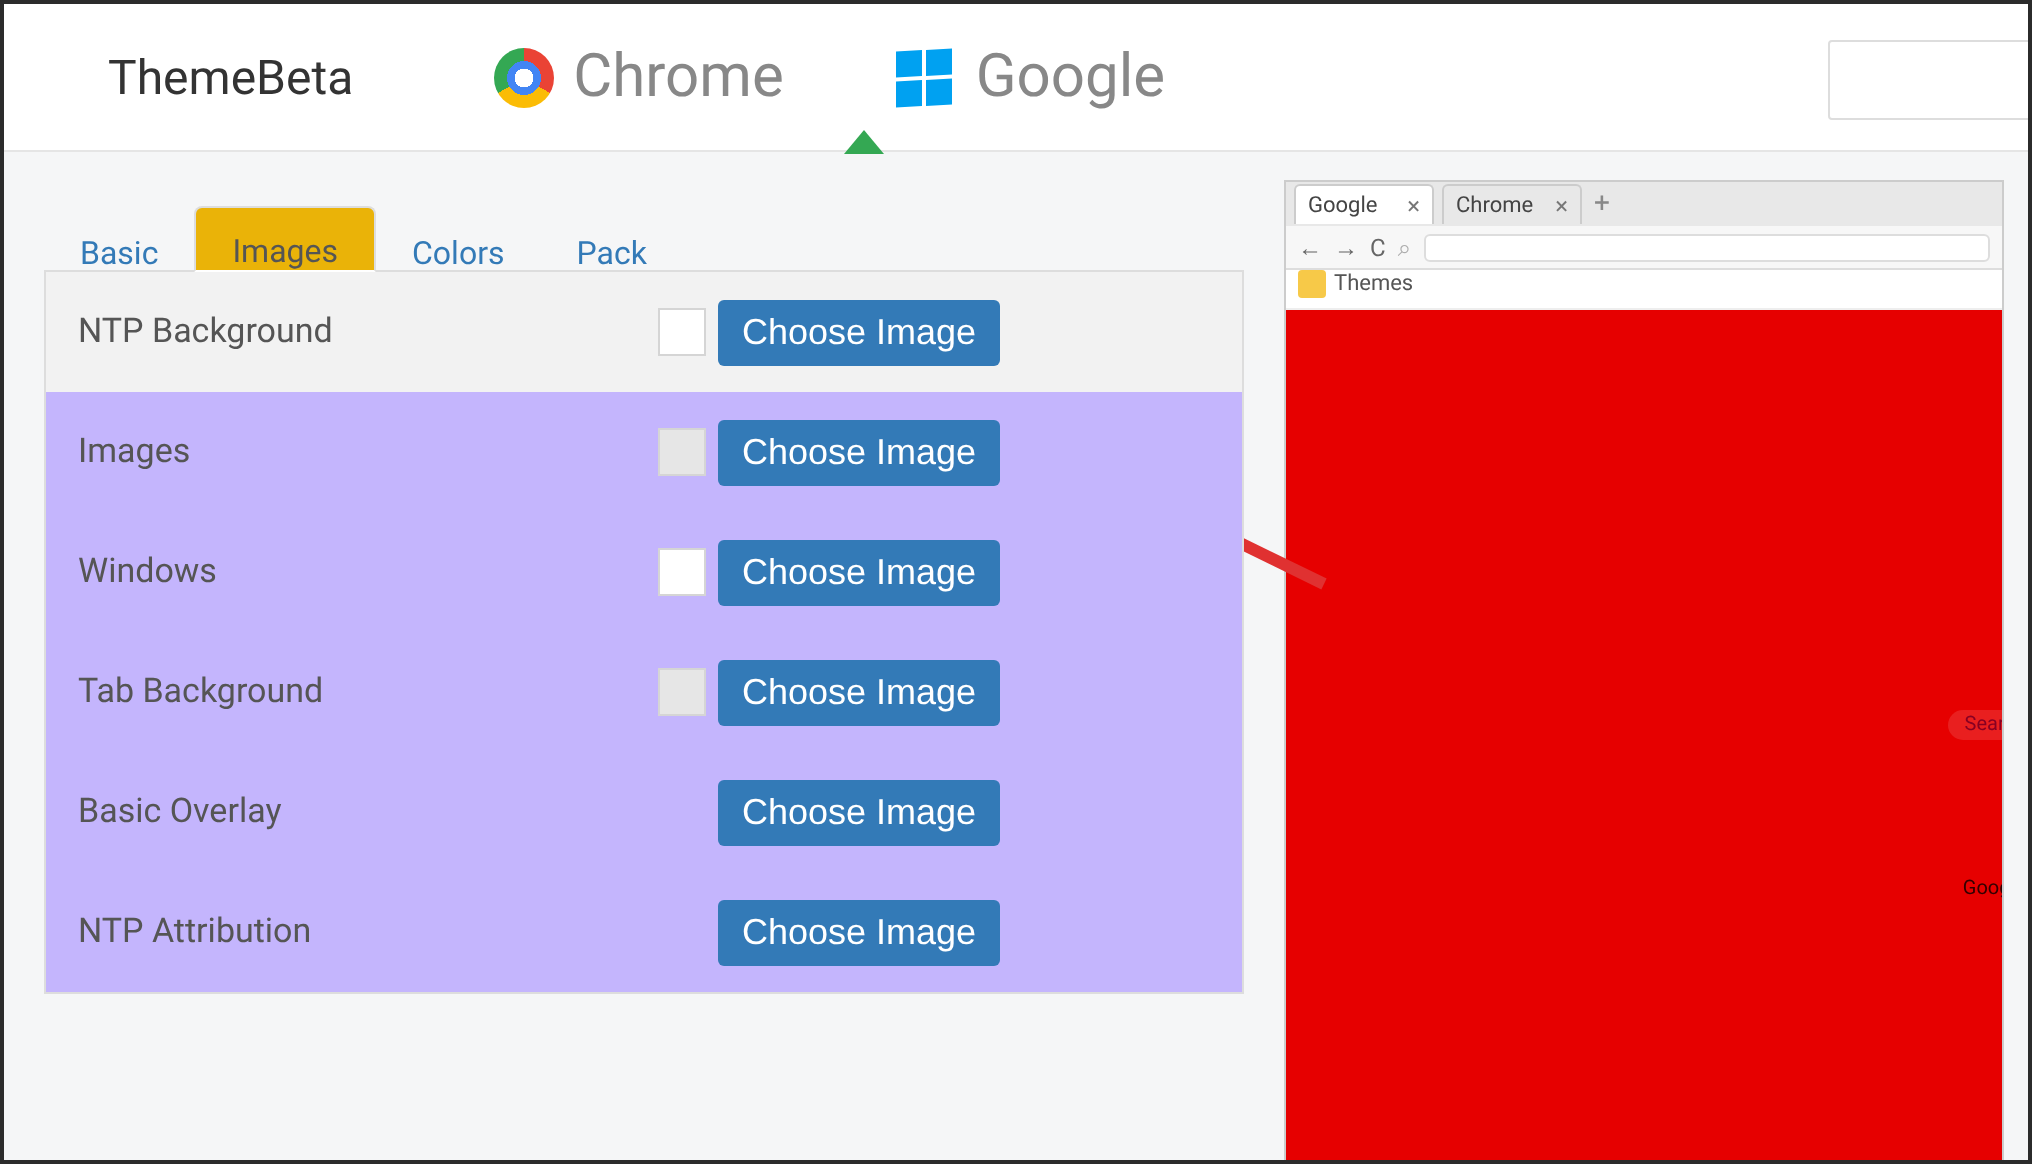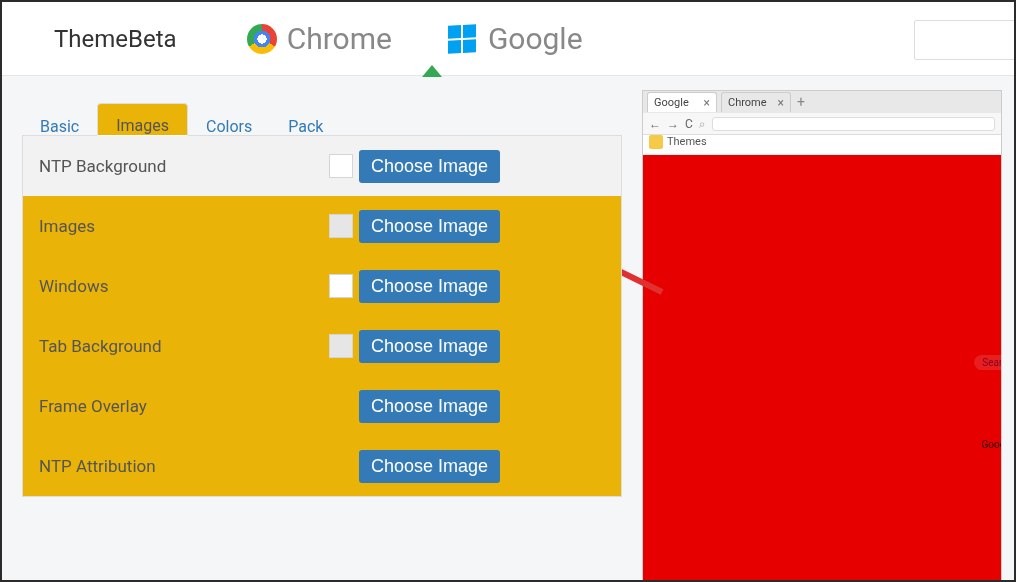--- a/index.html
+++ b/index.html
@@ -89,21 +89,21 @@
   .tab.active {
     background: #eab308;
     border: 1px solid #ddd;
     border-bottom: 1px solid #fff;
     border-radius: 4px 4px 0 0;
     color: #555;
     position: relative;
     z-index: 2;
   }
   .panel-body {
-    background: #eab308;
+    background: #c4b5fd;
     border: 1px solid #ddd;
     margin-top: -1px;
     position: relative;
     z-index: 1;
   }
   .row {
     display: flex;
     align-items: center;
     height: 60px;
     padding: 0 16px;
@@ -245,21 +245,21 @@
         <span class="row-label">Windows</span>
         <span class="swatch"></span>
         <button class="btn">Choose Image</button>
       </div>
       <div class="row">
         <span class="row-label">Tab Background</span>
         <span class="swatch grey"></span>
         <button class="btn">Choose Image</button>
       </div>
       <div class="row">
-        <span class="row-label">Frame Overlay</span>
+        <span class="row-label">Basic Overlay</span>
         <span class="swatch none"></span>
         <button class="btn">Choose Image</button>
       </div>
       <div class="row">
         <span class="row-label">NTP Attribution</span>
         <span class="swatch none"></span>
         <button class="btn">Choose Image</button>
       </div>
     </div>
   </div>

